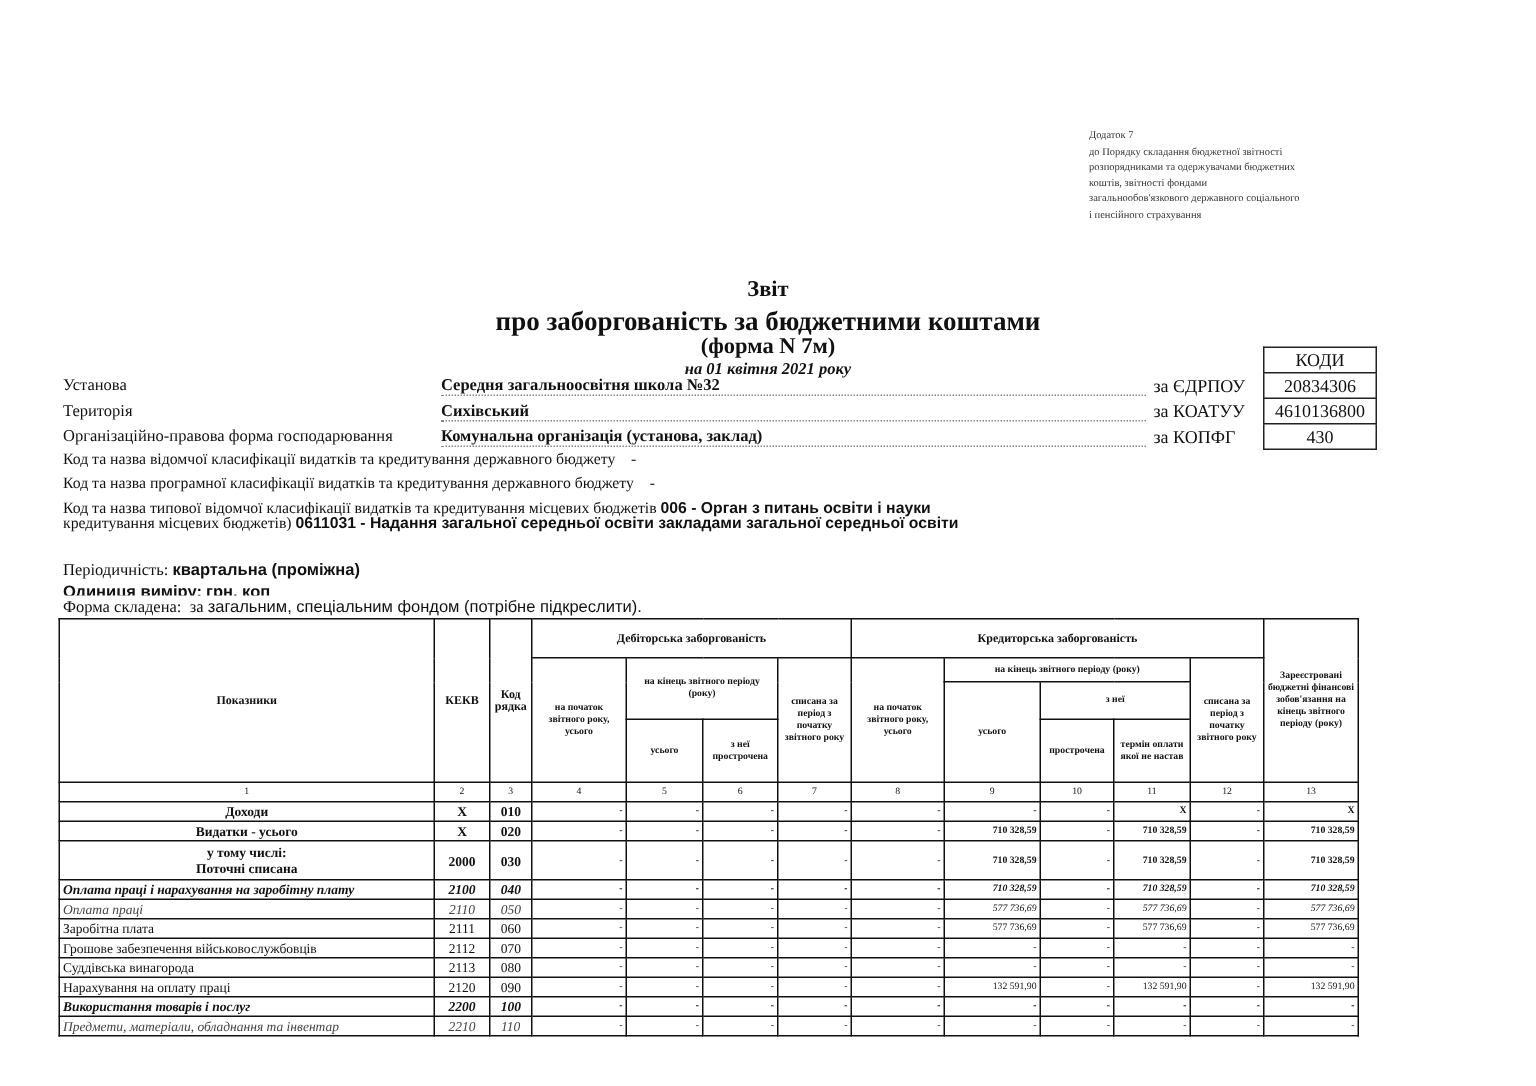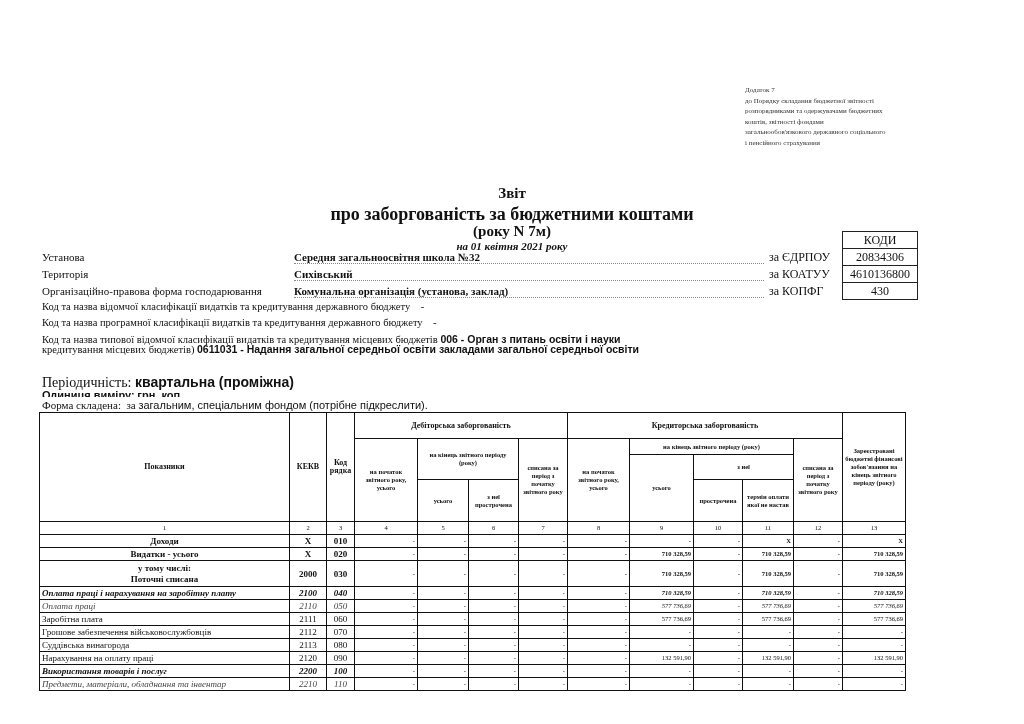--- a/index.html
+++ b/index.html
@@ -1,18 +1,18 @@
 <!DOCTYPE html>
 <html><head>
 <meta charset="utf-8">
 <style>
   html, body { margin:0; padding:0; background:#fff; }
   body { width:1024px; height:724px; position:relative; overflow:hidden; font-family:"Liberation Serif", serif; color:#111; }
   .abs { position:absolute; }
-  .annex { left:745px; top:85px; width:170px; font-size:7px; line-height:10.5px; color:#333; }
+  .annex { left:726px; top:85px; width:170px; font-size:7px; line-height:10.5px; color:#333; }
   .title { left:0; width:1024px; text-align:center; font-weight:bold; font-family:"Liberation Serif", serif;margin-top:40px; }
   .t1 { top:145px; font-size:15px; }
   .t2 { top:164px; font-size:18px; }
   .t3 { top:183px; font-size:15px; }
   .t4 { top:200px; font-size:11px; font-style:italic; }
   .lbl { font-size:11px; left:42px; }
   .val { font-size:11px; font-weight:bold; left:294px; width:470px; border-bottom:1px dotted #888; }
   .za { font-size:12px; left:769px; }
   .codes { left:842px; top:231px; border-collapse:collapse; font-size:12px; }
   .codes td { border:1px solid #222; width:74px; height:16px; text-align:center; padding:0; }
@@ -40,21 +40,21 @@
   <div>Додаток 7</div>
   <div>до Порядку складання бюджетної звітності</div>
   <div>розпорядниками та одержувачами бюджетних</div>
   <div>коштів, звітності фондами</div>
   <div>загальнообов'язкового державного соціального</div>
   <div>і пенсійного страхування</div>
 </div>
 
 <div class="abs title t1">Звіт</div>
 <div class="abs title t2">про заборгованість за бюджетними коштами</div>
-<div class="abs title t3">(року N 7м)</div>
+<div class="abs title t3">(форма N 7м)</div>
 <div class="abs title t4">на  01  квітня 2021 року</div>
 
 <div class="abs lbl" style="top:251px">Установа</div>
 <div class="abs val" style="top:251px">Середня загальноосвітня школа №32</div>
 <div class="abs lbl" style="top:268px">Територія</div>
 <div class="abs val" style="top:268px">Сихівський</div>
 <div class="abs lbl" style="top:285px">Організаційно-правова форма господарювання</div>
 <div class="abs val" style="top:285px">Комунальна організація (установа, заклад)</div>
 
 <div class="abs za" style="top:250px">за ЄДРПОУ</div>
@@ -88,21 +88,21 @@
 </div>
 <div class="abs line" style="top:333px">
   <span>Код та назва типової відомчої класифікації видатків та кредитування місцевих бюджетів</span>
   <span class="sans-b">006 - Орган з питань освіти і науки</span>
 </div>
 <div class="abs line" style="top:343px">
   <span>кредитування місцевих бюджетів)</span>
   <span class="sans-b">0611031 - Надання загальної середньої освіти закладами загальної середньої освіти</span>
 </div>
 
-<div class="abs line" style="top:374px; font-size:14px">
+<div class="abs line" style="top:374px; font-size:11px">
   <span>Періодичність:</span>
   <span class="sans-b">квартальна (проміжна)</span>
 </div>
 <div class="abs line" style="top:389px; font-size:11px; height:8px; overflow:hidden">
   <span class="sans-b">Одиниця виміру:</span>
   <span class="sans-b">грн. коп</span>
 </div>
 <div class="abs line" style="top:399px; font-size:11px">
   <span>Форма складена:</span>
   &nbsp;<span>за</span>

